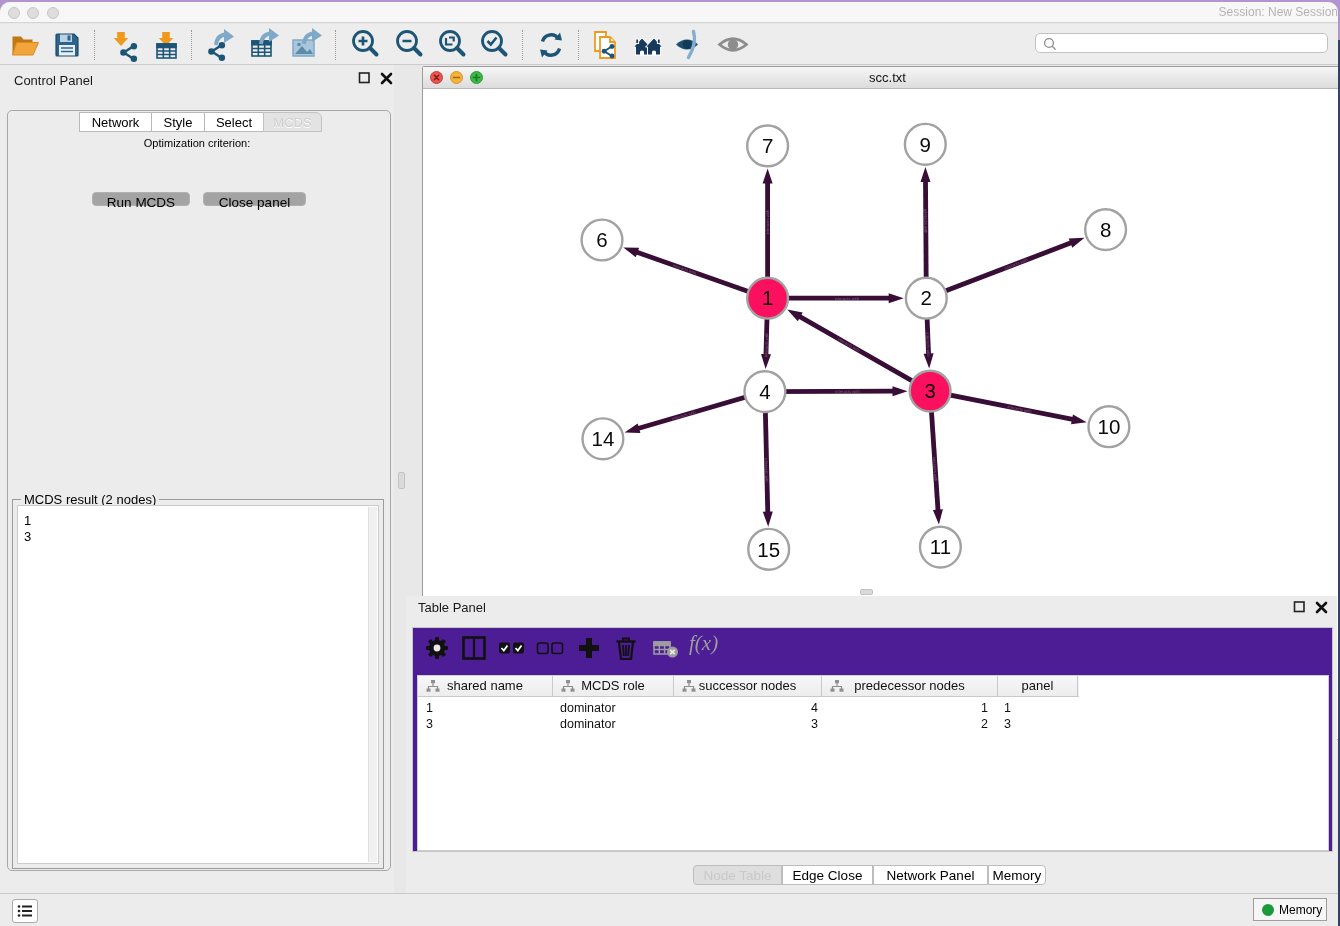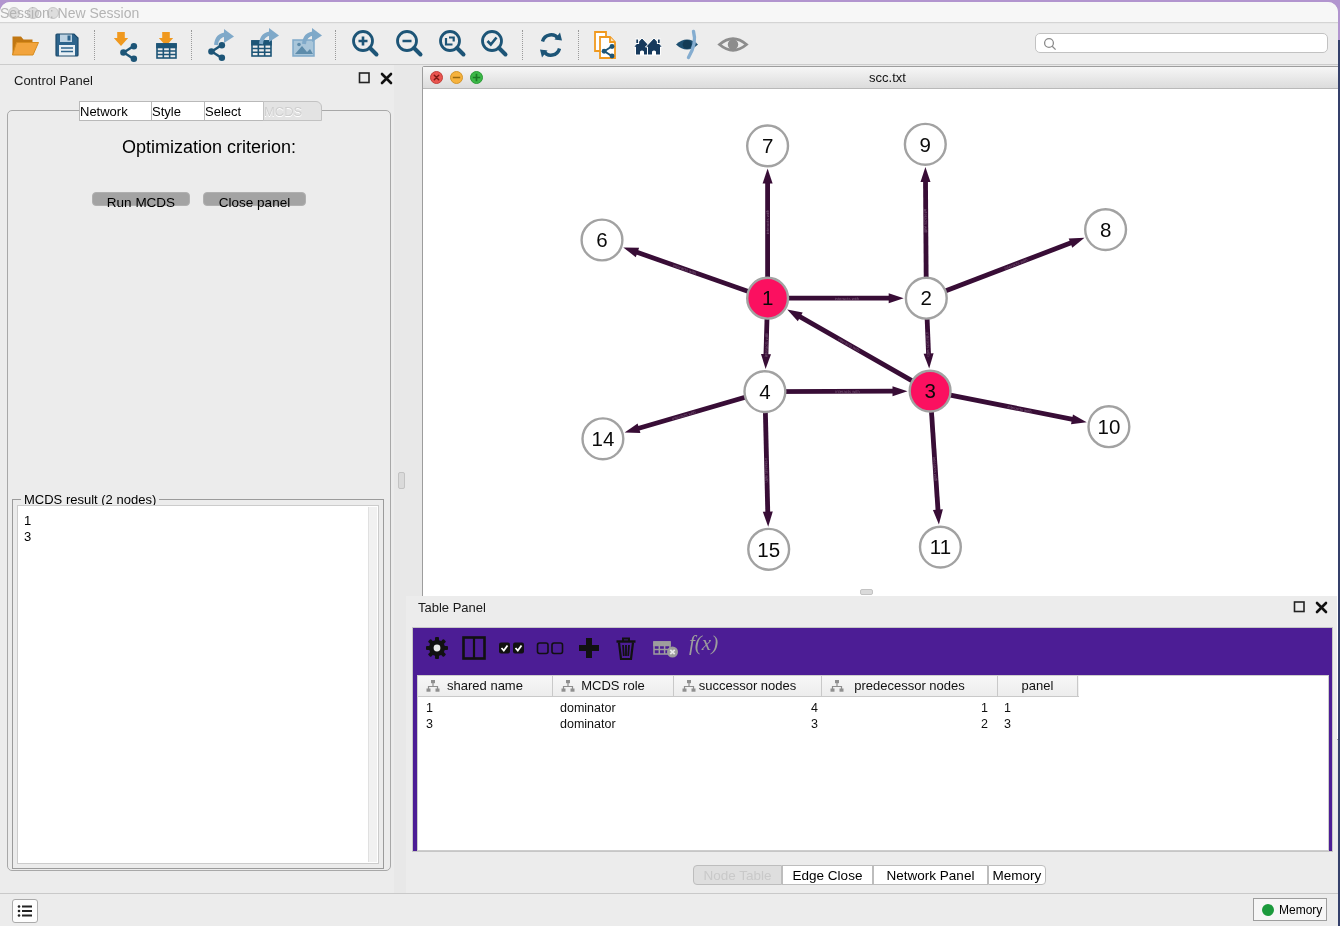--- a/index.html
+++ b/index.html
@@ -2,32 +2,32 @@
 <html><head>
 <meta charset="utf-8">
 <style>
 * { margin:0; padding:0; box-sizing:border-box; }
 html,body { width:1340px; height:926px; overflow:hidden; font-family:"Liberation Sans", sans-serif; }
 body { background:#b295cf; position:relative; }
 #rightedge { position:absolute; right:0; top:40px; width:3px; bottom:0; background:#35406b; }
 #app { position:absolute; left:0; top:2px; right:2px; bottom:0; background:#e8e8e8; border-radius:10px 10px 0 0; overflow:hidden; }
 #titlebar { position:absolute; left:0; top:0; right:0; height:21px; background:#f7f7f7; border-bottom:1px solid #d4d4d4; }
 .tl { position:absolute; top:5px; width:12px; height:12px; border-radius:50%; background:#dddddd; border:1px solid #c6c6c6; }
-#title { position:absolute; left:0; right:0; top:3px; text-align:left; font-size:14px; color:#b4b4b4; }
+#title { position:absolute; left:0; right:0; top:3px; text-align:right; font-size:12px; color:#b4b4b4; }
 #toolbar { position:absolute; left:0; top:22px; right:0; height:41px; background:#ededed; border-bottom:1px solid #cccccc; }
 .tsep { position:absolute; top:6px; height:30px; width:1px; border-left:1px dotted #9a9a9a; }
 .ticon { position:absolute; top:0; }
 #searchbox { position:absolute; left:1035px; top:9px; width:293px; height:20px; background:#ffffff; border:1px solid #c2c2c2; border-radius:5px; }
 #workspace { position:absolute; left:0; top:63px; right:0; bottom:0; background:#e8e8e8; }
 
 #cpanel { position:absolute; left:0; top:0; width:394px; height:828px; background:#ececec; }
 #cpanel .hdr { position:absolute; left:14px; top:8px; font-size:13px; color:#1a1a1a; }
-.tab { position:absolute; top:36px; height:20px; background:#ffffff; border:1px solid #b9b9b9; font-size:13px; color:#000; line-height:19px; }
+.tab { position:absolute; top:47px; height:20px; background:#ffffff; border:1px solid #b9b9b9; font-size:13px; color:#000; text-align:center; line-height:19px; }
 #cbox { position:absolute; left:7px; top:45px; width:384px; height:761px; border:1px solid #a8a8a8; border-radius:5px; background:#ececec; }
-#optlabel { position:absolute; left:12px; top:72px; width:394px; text-align:center; font-size:18px; color:#000; }
+#optlabel { position:absolute; left:0; top:72px; width:394px; text-align:center; font-size:11px; color:#000; }
 #dropdown { position:absolute; left:43px; top:95px; width:312px; height:20px; background:#fff; border:1px solid #b0b0b0; border-radius:4px; font-size:13.5px; line-height:19px; padding-left:13px; }
 .btn { position:absolute; top:127px; height:14px; background:#a3a3a3; border:1px solid #b0b0b0; border-radius:4px; font-size:13.5px; text-align:center; line-height:20px; }
 #fieldset { position:absolute; left:12px; top:434px; width:372px; height:370px; border:1px solid #9b9b9b; }
 #fieldset .legend { position:absolute; left:8px; top:-8px; background:#ececec; padding:0 3px; font-size:13px; }
 #mcdstext { position:absolute; left:4px; top:5px; right:4px; bottom:4px; background:#ffffff; border:1px solid #cccccc; font-size:13px; line-height:16px; padding:7px 0 0 6px; }
 #mcdsscroll { position:absolute; right:1px; top:1px; width:9px; bottom:1px; background:#f1f1f1; border-left:1px solid #e0e0e0; }
 
 #netwin { position:absolute; left:406px; top:1px; width:931px; height:674px; background:#ffffff; border:1px solid #9d9d9d; border-radius:2px;margin-left:16px; }
 #nettitle { position:absolute; left:0; top:0; right:0; height:22px; background:linear-gradient(#f6f6f6,#dcdcdc); border-bottom:1px solid #b9b9b9; }
 #nettitle .t { position:absolute; left:0; right:0; top:3px; text-align:center; font-size:13px; color:#111; }

